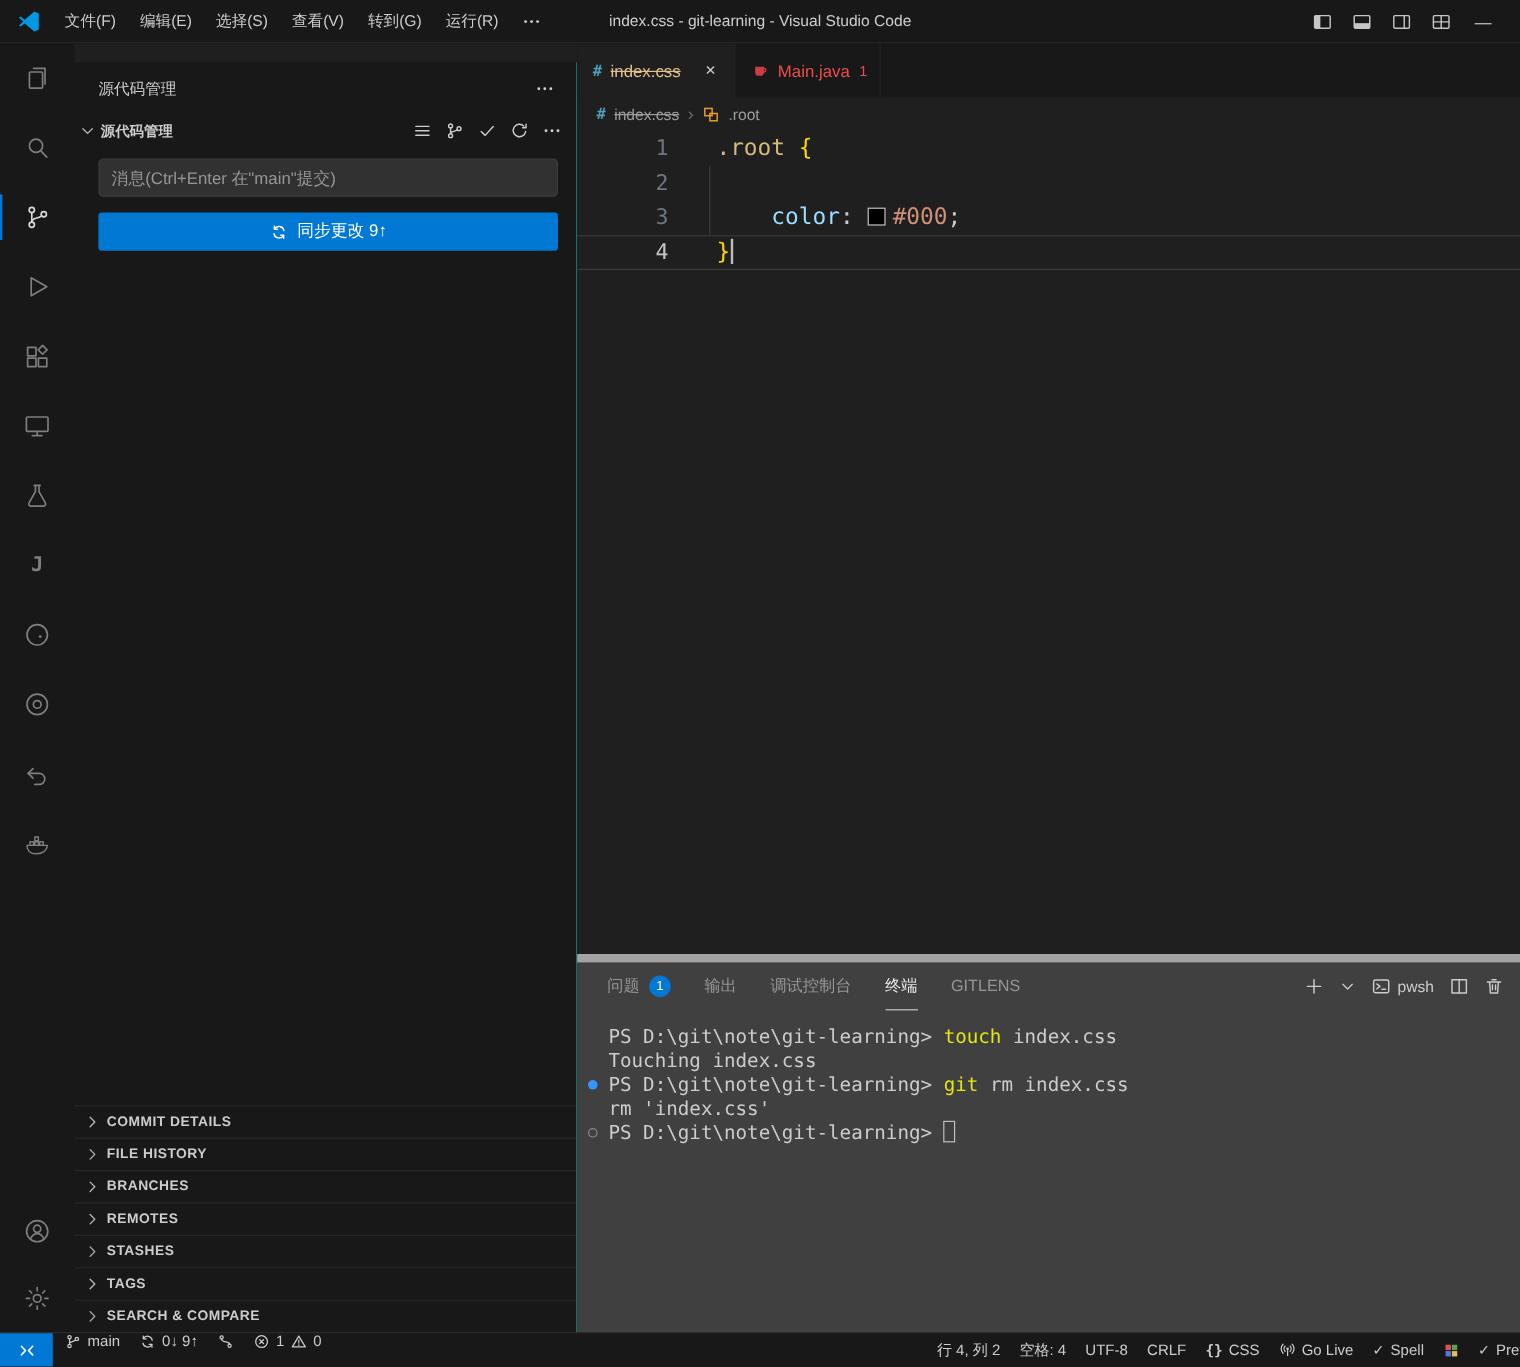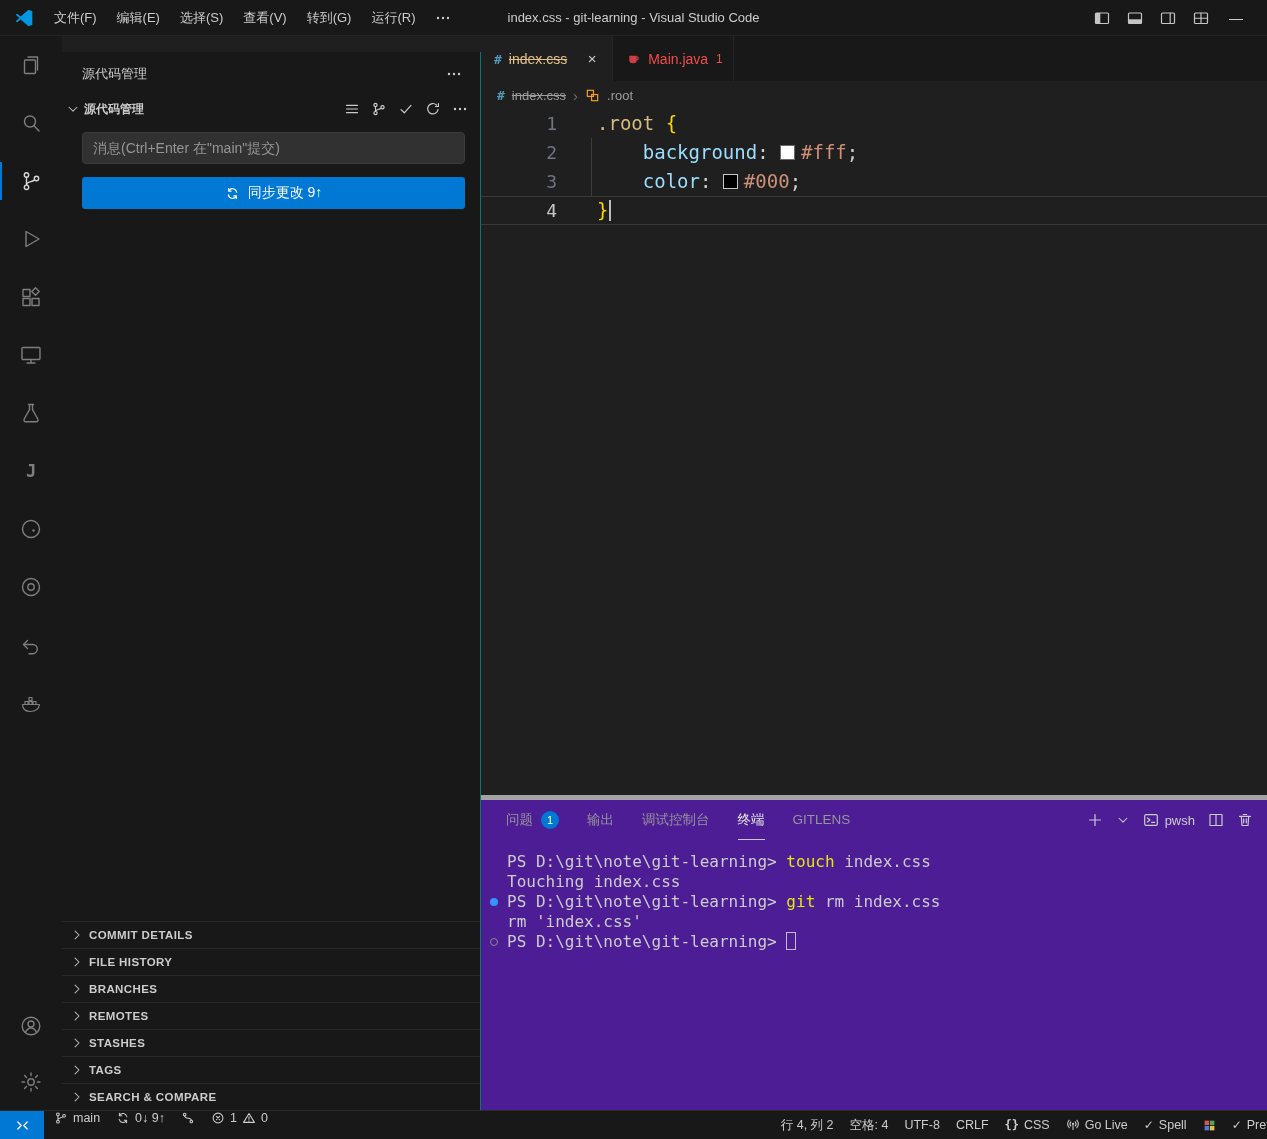--- a/index.html
+++ b/index.html
@@ -68,21 +68,21 @@
   .tok-br{color:#ffd700}
   .tok-prop{color:#9cdcfe}
   .tok-pl{color:#cccccc}
   .tok-val{color:#ce9178}
   .sw{display:inline-block;width:15px;height:15px;vertical-align:-1px;margin-right:6px}
   .sw.sw-light{background:#fff;border:1px solid #6b6b6b}
   .sw.sw-dark{background:#000;border:1px solid #c8c8c8}
   .caret{display:inline-block;width:2px;height:21px;background:#bdbdbd;vertical-align:-4px;margin-left:1px}
 
   
-  .panel{position:absolute;left:0;right:0;top:759px;bottom:0;background:#4c1d95;border-top:5px solid #a3a3a3}
+  .panel{position:absolute;left:0;right:0;top:759px;bottom:0;background:#404040;border-top:7px solid #a3a3a3}
   .panel-header{height:40px;display:flex;align-items:center;padding:0 14px 0 25px}
   .panel-tabs{display:flex;gap:28px;height:100%}
   .panel-tab{display:flex;align-items:center;gap:8px;color:#969696;font-size:13.5px;height:100%;border-bottom:1px solid transparent}
   .panel-tab.active{color:#e7e7e7;border-bottom-color:#c6c6c6}
   .panel-badge{min-width:18px;height:18px;border-radius:9px;background:#0078d4;color:#fff;font-size:11px;display:flex;align-items:center;justify-content:center;padding:0 4px}
   .panel-actions{margin-left:auto;display:flex;align-items:center;gap:13px;color:#ccc}
   .pa-icon{display:flex}
   .profile{display:flex;align-items:center;gap:6px;color:#ccc}
   .terminal{padding:12px 0 0 26px;font-family:"DejaVu Sans Mono","Liberation Mono",monospace;font-size:16px;color:#ccc}
   .t-line{position:relative;height:20px;line-height:20px;white-space:pre}
@@ -432,21 +432,20 @@
       <span>.root</span>
     </div>
 
     <div class="code">
         <div class="code-line">
           <span class="ln">1</span>
           <span class="code-text"><span class="tok-sel">.root</span><span class="tok-pl"> </span><span class="tok-br">{</span></span>
         </div>
         <div class="code-line guide">
           <span class="ln">2</span>
-          <span class="code-text"><span class="tok-pl">    </span><span class="tok-prop">background</span><span class="tok-pl">: </span><span class="sw sw-light"></span><span class="tok-val">#fff</span><span class="tok-pl">;</span></span>
         </div>
         <div class="code-line guide">
           <span class="ln">3</span>
           <span class="code-text"><span class="tok-pl">    </span><span class="tok-prop">color</span><span class="tok-pl">: </span><span class="sw sw-dark"></span><span class="tok-val">#000</span><span class="tok-pl">;</span></span>
         </div>
         <div class="code-line current">
           <span class="ln">4</span>
           <span class="code-text"><span class="tok-br">}</span><span class="caret"></span></span>
         </div>
       </div>

